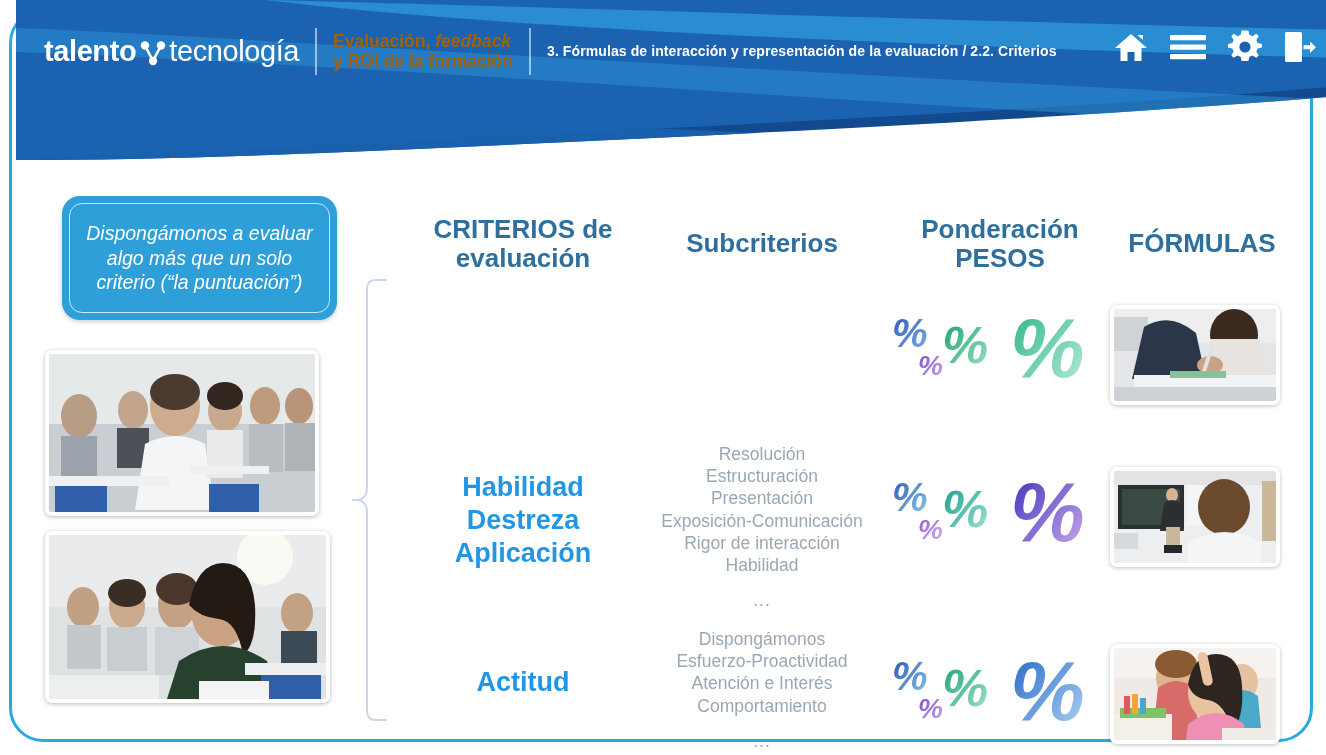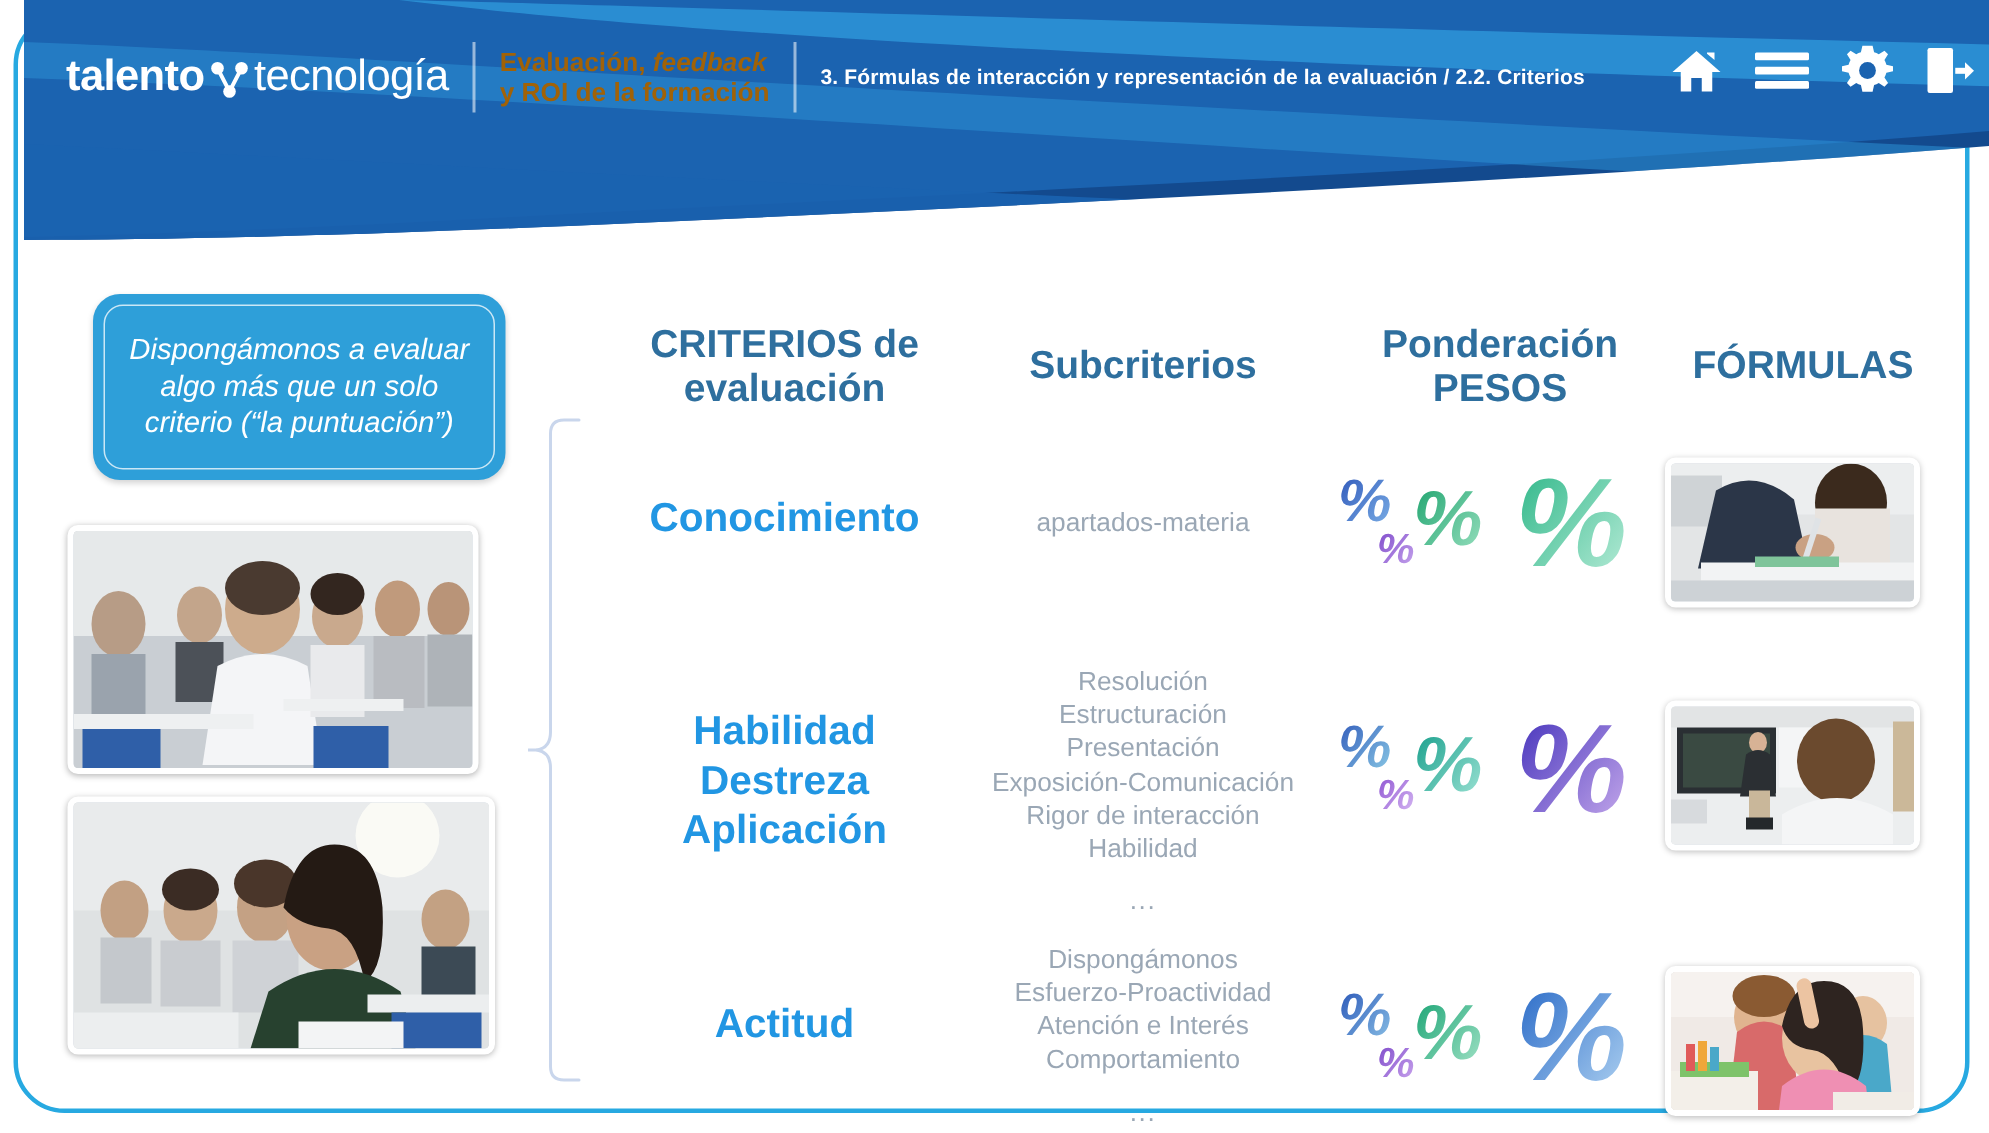--- a/index.html
+++ b/index.html
@@ -247,25 +247,21 @@
   </div>
 
   <div class="table">
 
     <div class="col-head ch-criterios">CRITERIOS de evaluación</div>
     <div class="col-head ch-sub">Subcriterios</div>
     <div class="col-head ch-pond">Ponderación PESOS</div>
     <div class="col-head ch-form">FÓRMULAS</div>
 
     <div class="row row1">
-      <div class="cell-criterio" style="top:26px">Conocimiento</div>
-
-      <div class="cell-sub" style="top:34px">
-        <span>apartados-materia</span>
-      </div>
+
 
       <div class="cell-weights" style="top:0px">
         <div class="pct-cluster">
           <svg width="225" height="92" viewBox="0 0 225 92">
             <defs>
               <linearGradient id="g1a" x1="0" y1="0" x2="1" y2="1">
                 <stop offset="0" stop-color="#2c54b8"></stop>
                   <stop offset="1" stop-color="#7fb3e8"></stop>
               </linearGradient>
               <linearGradient id="g1b" x1="0" y1="0" x2="1" y2="1">

